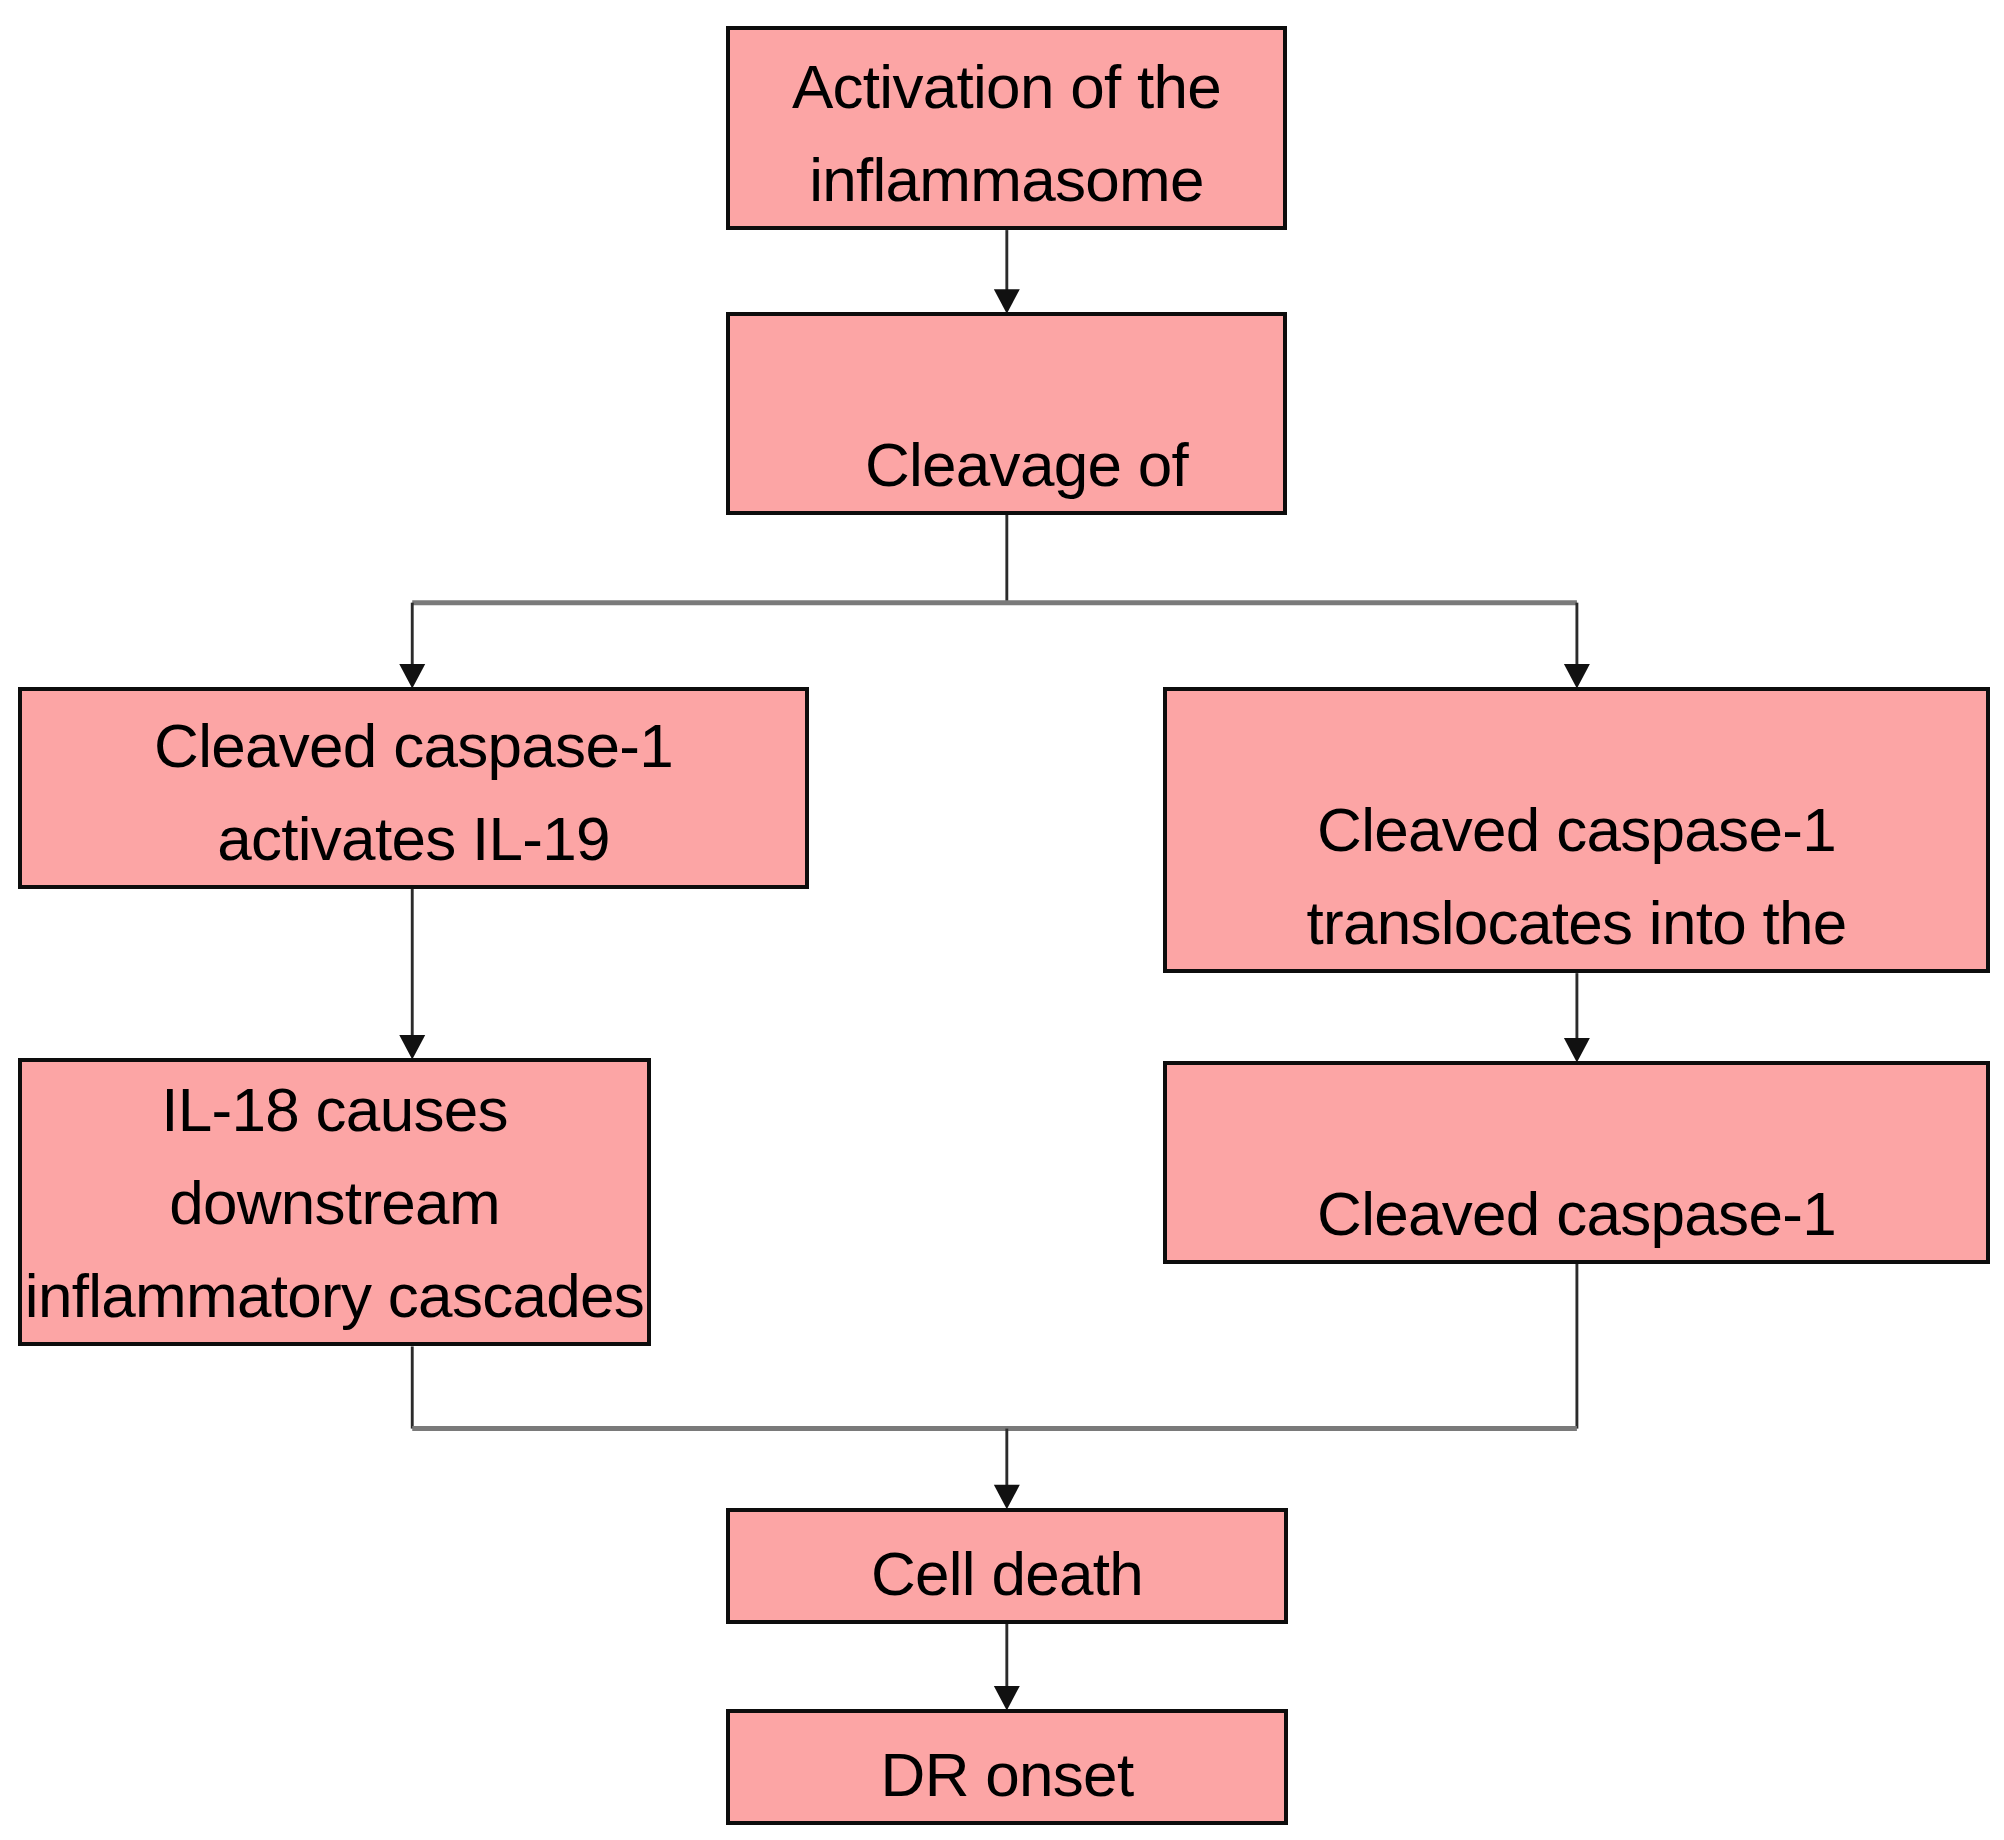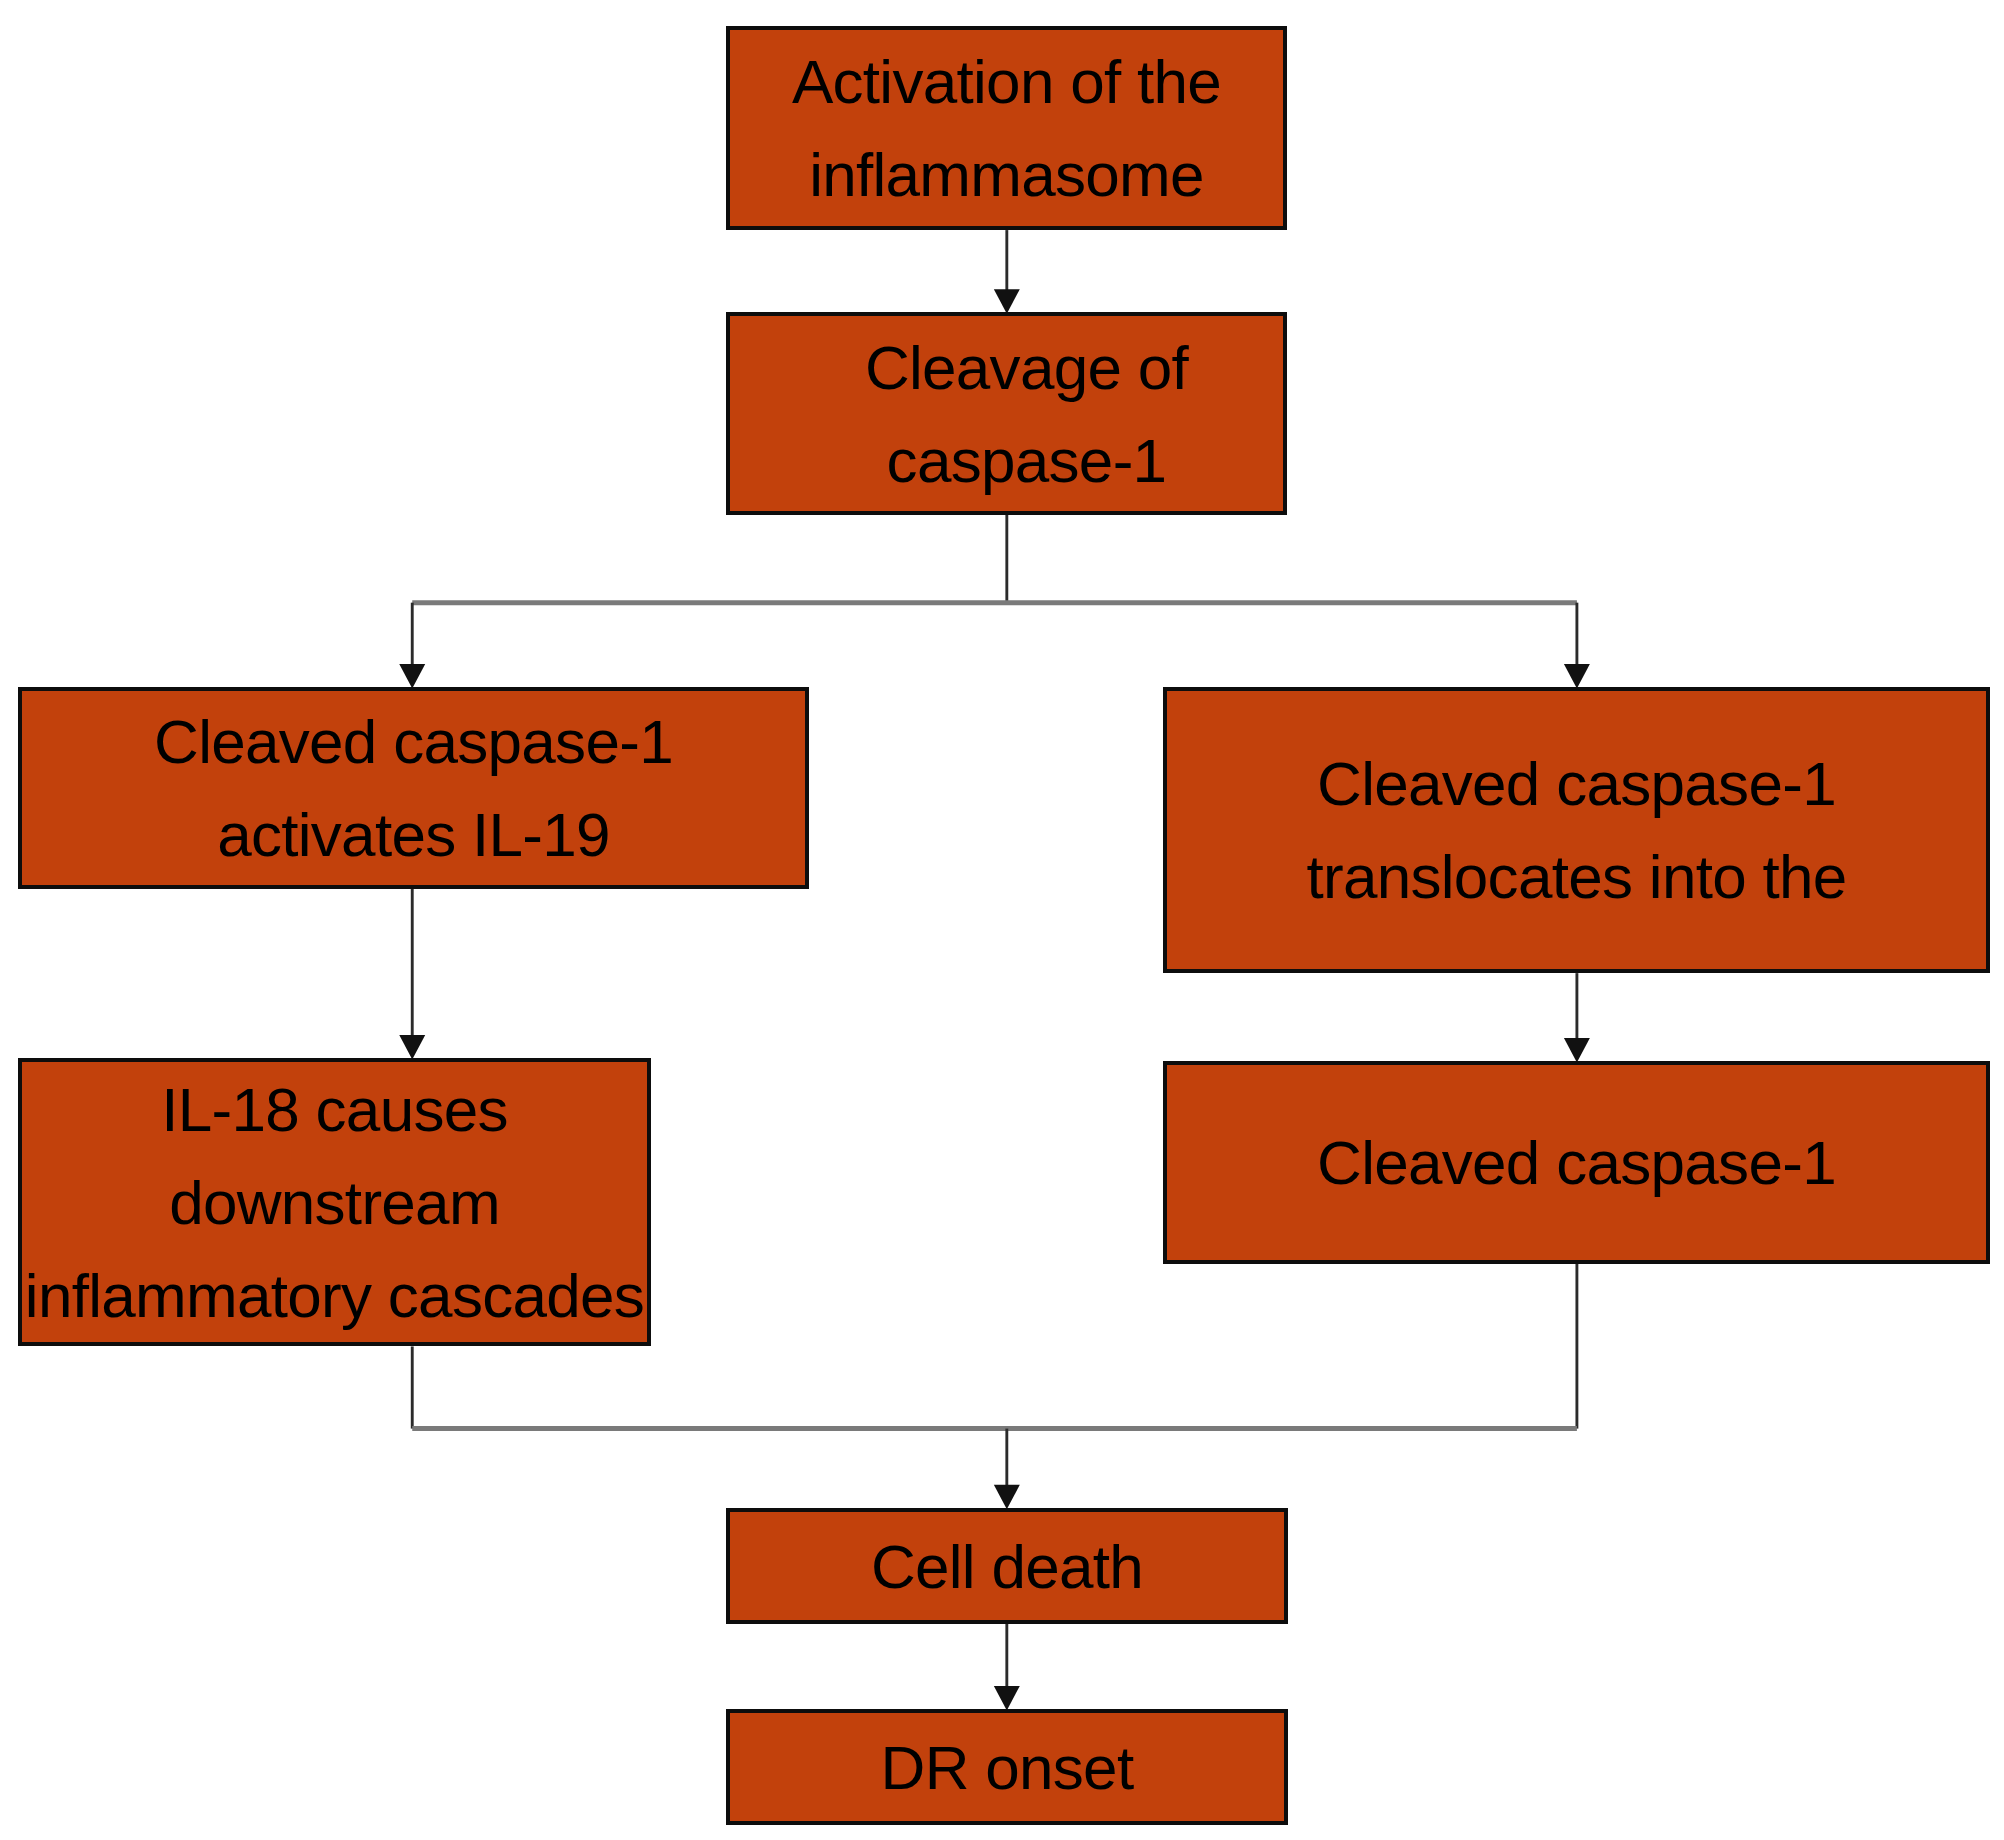--- a/index.html
+++ b/index.html
@@ -18,26 +18,26 @@
   #edges {
     position: absolute;
     left: 0;
     top: 0;
     width: 2005px;
     height: 1841px;
   }
   .node {
     position: absolute;
     box-sizing: border-box;
-    background: #c2410c;
+    background: #fca5a5;
     border: 4.3px solid #0d0d0d;
     display: flex;
     flex-direction: column;
     align-items: center;
-    justify-content: center;
+    justify-content: flex-end;
     text-align: center;
     z-index: 2;
   }
   .node .line {
     display: block;
     font-size: 62px;
     line-height: 1.5;
     letter-spacing: -0.7px;
     color: #000000;
     white-space: nowrap;
@@ -82,21 +82,20 @@
     <polygon points="1397,2373 1379,2339 1415,2339" fill="#111111"></polygon>
   </svg>
 
   <div class="node" style="left:726px; top:26px; width:561px; height:204px;">
     <span class="line">Activation of the</span>
     <span class="line">inflammasome</span>
   </div>
 
   <div class="node" style="left:726px; top:312px; width:561px; height:203px;padding-left:40px;">
     <span class="line">Cleavage of</span>
-    <span class="line">caspase-1</span>
   </div>
 
   <div class="node" style="left:18px; top:687px; width:791px; height:202px;">
     <span class="line">Cleaved caspase-1</span>
     <span class="line">activates IL-19</span>
   </div>
 
   <div class="node" style="left:1163px; top:687px; width:827px; height:286px;">
     <span class="line">Cleaved caspase-1</span>
     <span class="line">translocates into the</span>

